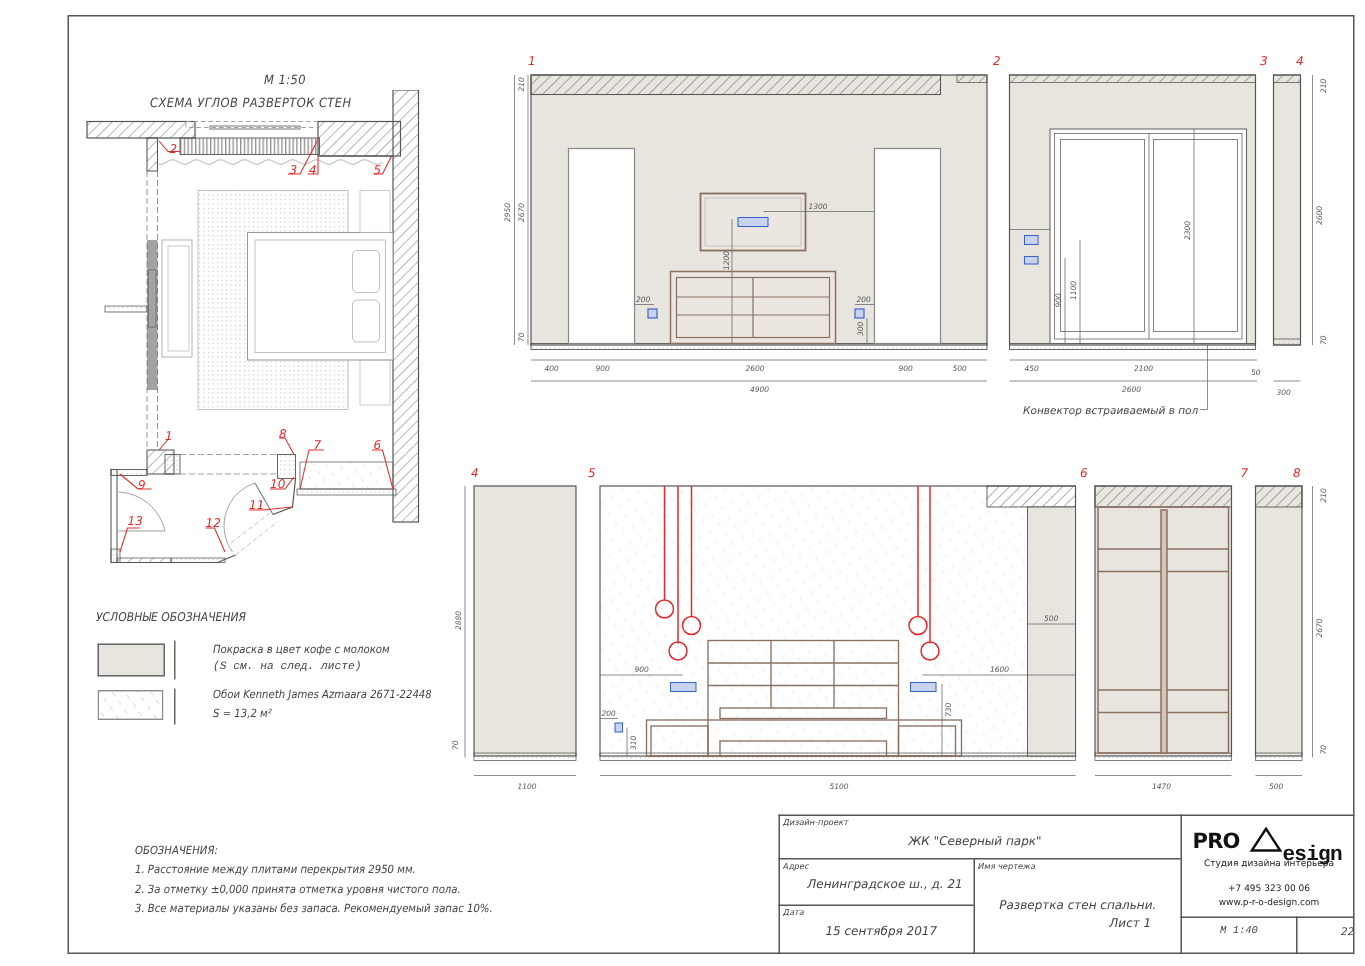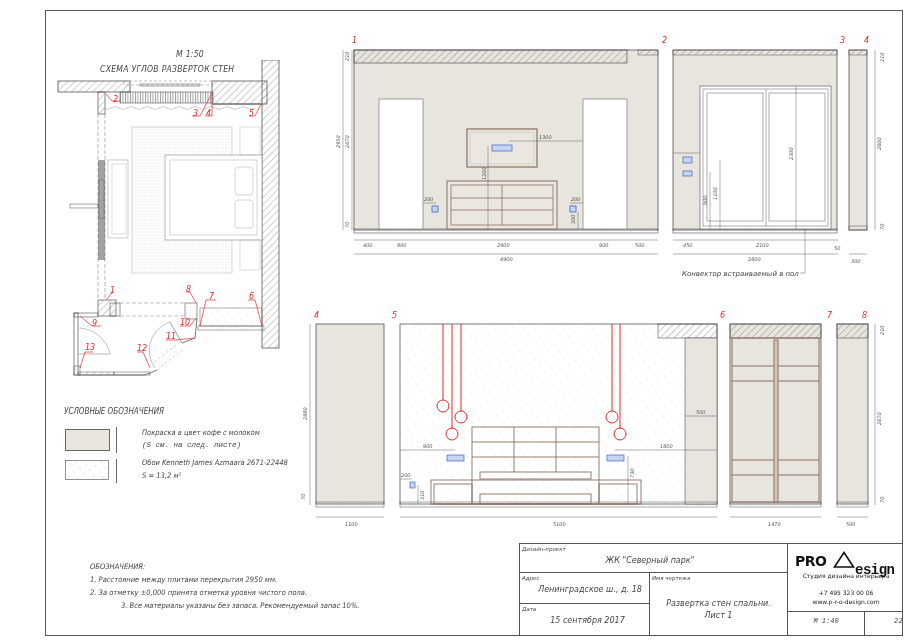--- a/index.html
+++ b/index.html
@@ -146,21 +146,21 @@
   </defs>
   <rect x="0.5" y="0.5" width="43" height="19" fill="url(#wpSw)" stroke="#777" stroke-width="0.8"></rect>
 </svg>
 <div class="abs" style="left:116px;top:459px;width:1px;height:24px;background:#666;"></div>
 <div class="abs ital t-small" style="left:122px;top:458px;">Обои Kenneth James Azmaara 2671-22448</div>
 <div class="abs ital t-small" style="left:122px;top:471px;">S = 13,2 м²</div>
 
 <div class="abs ital t-small" style="left:70px;top:562px;">ОБОЗНАЧЕНИЯ:</div>
 <div class="abs ital t-small" style="left:70px;top:575px;">1. Расстояние между плитами перекрытия 2950 мм.</div>
 <div class="abs ital t-small" style="left:70px;top:588px;text-align:center;">2. За отметку ±0,000 принята отметка уровня чистого пола.</div>
-<div class="abs ital t-small" style="left:70px;top:601px;margin-left:31px;">3. Все материалы указаны без запаса. Рекомендуемый запас 10%.</div>
+<div class="abs ital t-small" style="left:70px;top:601px;">3. Все материалы указаны без запаса. Рекомендуемый запас 10%.</div>
 
 <svg class="abs" style="left:330px;top:30px;" width="580" height="250" viewBox="330 30 580 250">
   <defs>
     <pattern id="h2" width="5" height="5" patternUnits="userSpaceOnUse" patternTransform="rotate(45)">
       <line x1="0" y1="0" x2="0" y2="5" stroke="#666" stroke-width="0.7"></line>
     </pattern>
     <pattern id="floor" width="3" height="3" patternUnits="userSpaceOnUse">
       <circle cx="1" cy="1" r="0.4" fill="#aaa"></circle>
     </pattern>
   </defs>
@@ -401,24 +401,24 @@
 <div class="abs" style="left:519px;top:572px;width:268px;height:1px;background:#555;"></div>
 <div class="abs" style="left:519px;top:603px;width:130px;height:1px;background:#555;"></div>
 <div class="abs" style="left:649px;top:572px;width:1px;height:64px;background:#555;"></div>
 <div class="abs" style="left:787px;top:543px;width:1px;height:93px;background:#555;"></div>
 <div class="abs" style="left:787px;top:611px;width:116px;height:1px;background:#555;"></div>
 <div class="abs" style="left:864px;top:611px;width:1px;height:25px;background:#555;"></div>
 
 <div class="tb-lbl" style="left:522px;top:546px;">Дизайн-проект</div>
 <div class="tb-val" style="left:560px;top:556px;width:180px;">ЖК "Северный парк"</div>
 <div class="tb-lbl" style="left:522px;top:575px;">Адрес</div>
-<div class="tb-val" style="left:535px;top:585px;width:110px;">Ленинградское ш., д. 18</div>
+<div class="tb-val" style="left:535px;top:585px;width:110px;">Ленинградское ш., д. 21</div>
 <div class="tb-lbl" style="left:652px;top:575px;">Имя чертежа</div>
 <div class="tb-val" style="left:652px;top:599px;width:133px;font-style:italic;">Развертка стен спальни.</div>
-<div class="tb-val" style="left:652px;top:611px;width:133px;">Лист 1</div>
+<div class="tb-val" style="left:687px;top:611px;width:133px;">Лист 1</div>
 <div class="tb-lbl" style="left:522px;top:606px;">Дата</div>
 <div class="tb-val" style="left:530px;top:616px;width:115px;">15 сентября 2017</div>
 
 <div class="logo" style="left:795px;top:553px;font-size:14px;letter-spacing:-0.5px;">PRO</div>
 <svg class="abs" style="left:833px;top:551px;" width="22" height="18">
   <polygon points="11,1.5 20.5,16 1.5,16" fill="none" stroke="#111" stroke-width="1.6"></polygon>
 </svg>
 <div class="logo" style="left:855px;top:562px;font-size:14px;letter-spacing:-0.5px;font-family:Liberation Mono, monospace;">esign</div>
 <div class="abs" style="left:790px;top:572px;width:112px;text-align:center;font-size:6px;color:#222;">Студия дизайна интерьера</div>
 <div class="abs" style="left:790px;top:589px;width:112px;text-align:center;font-size:6px;color:#222;">+7 495 323 00 06</div>

